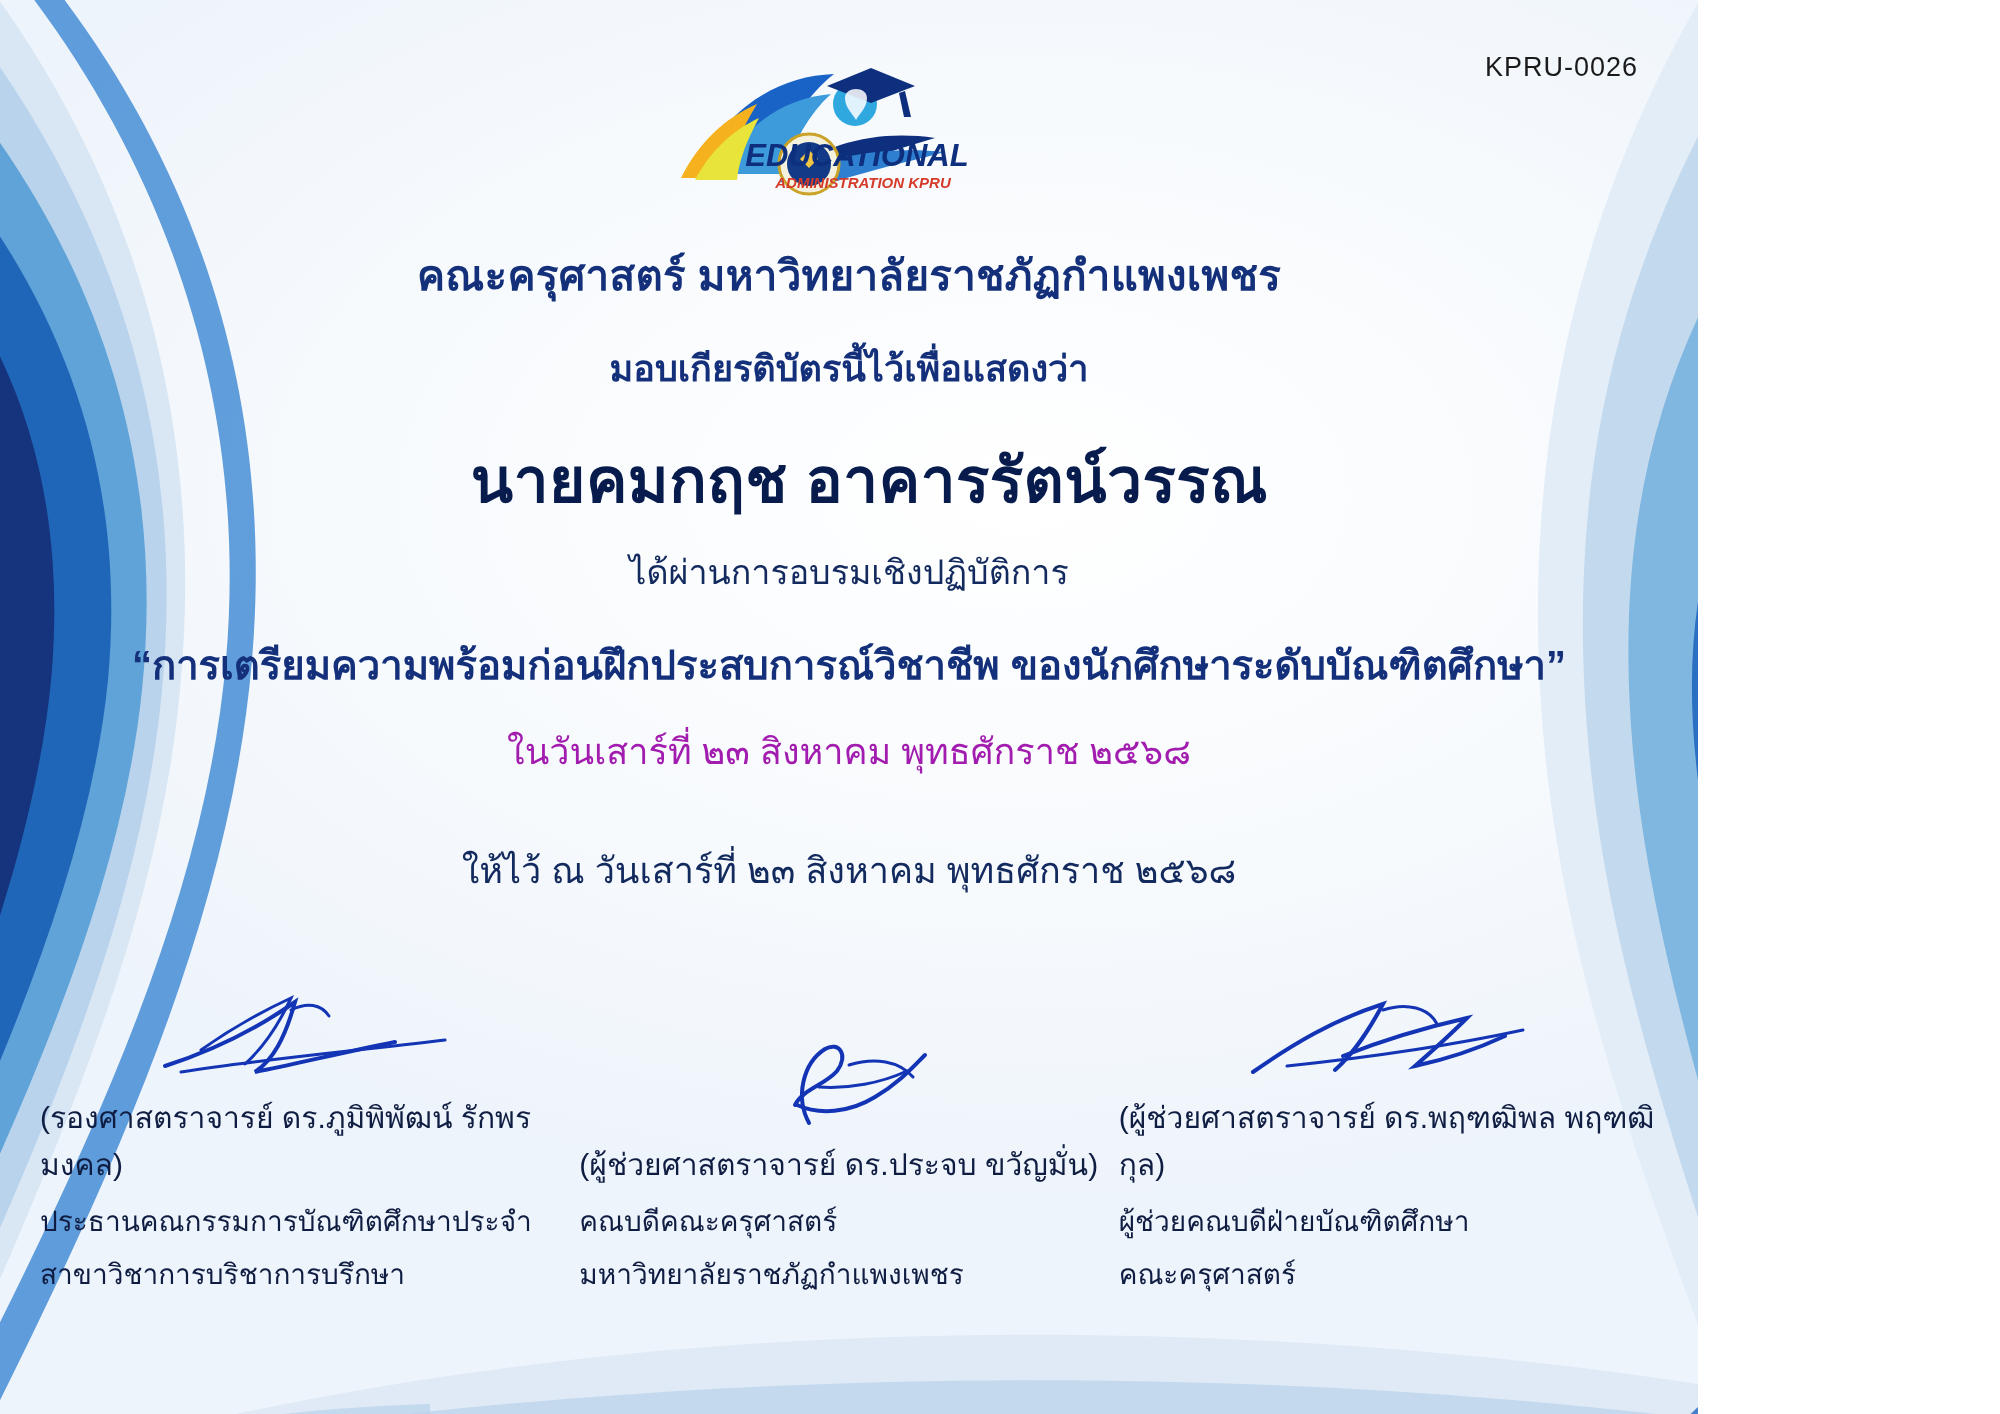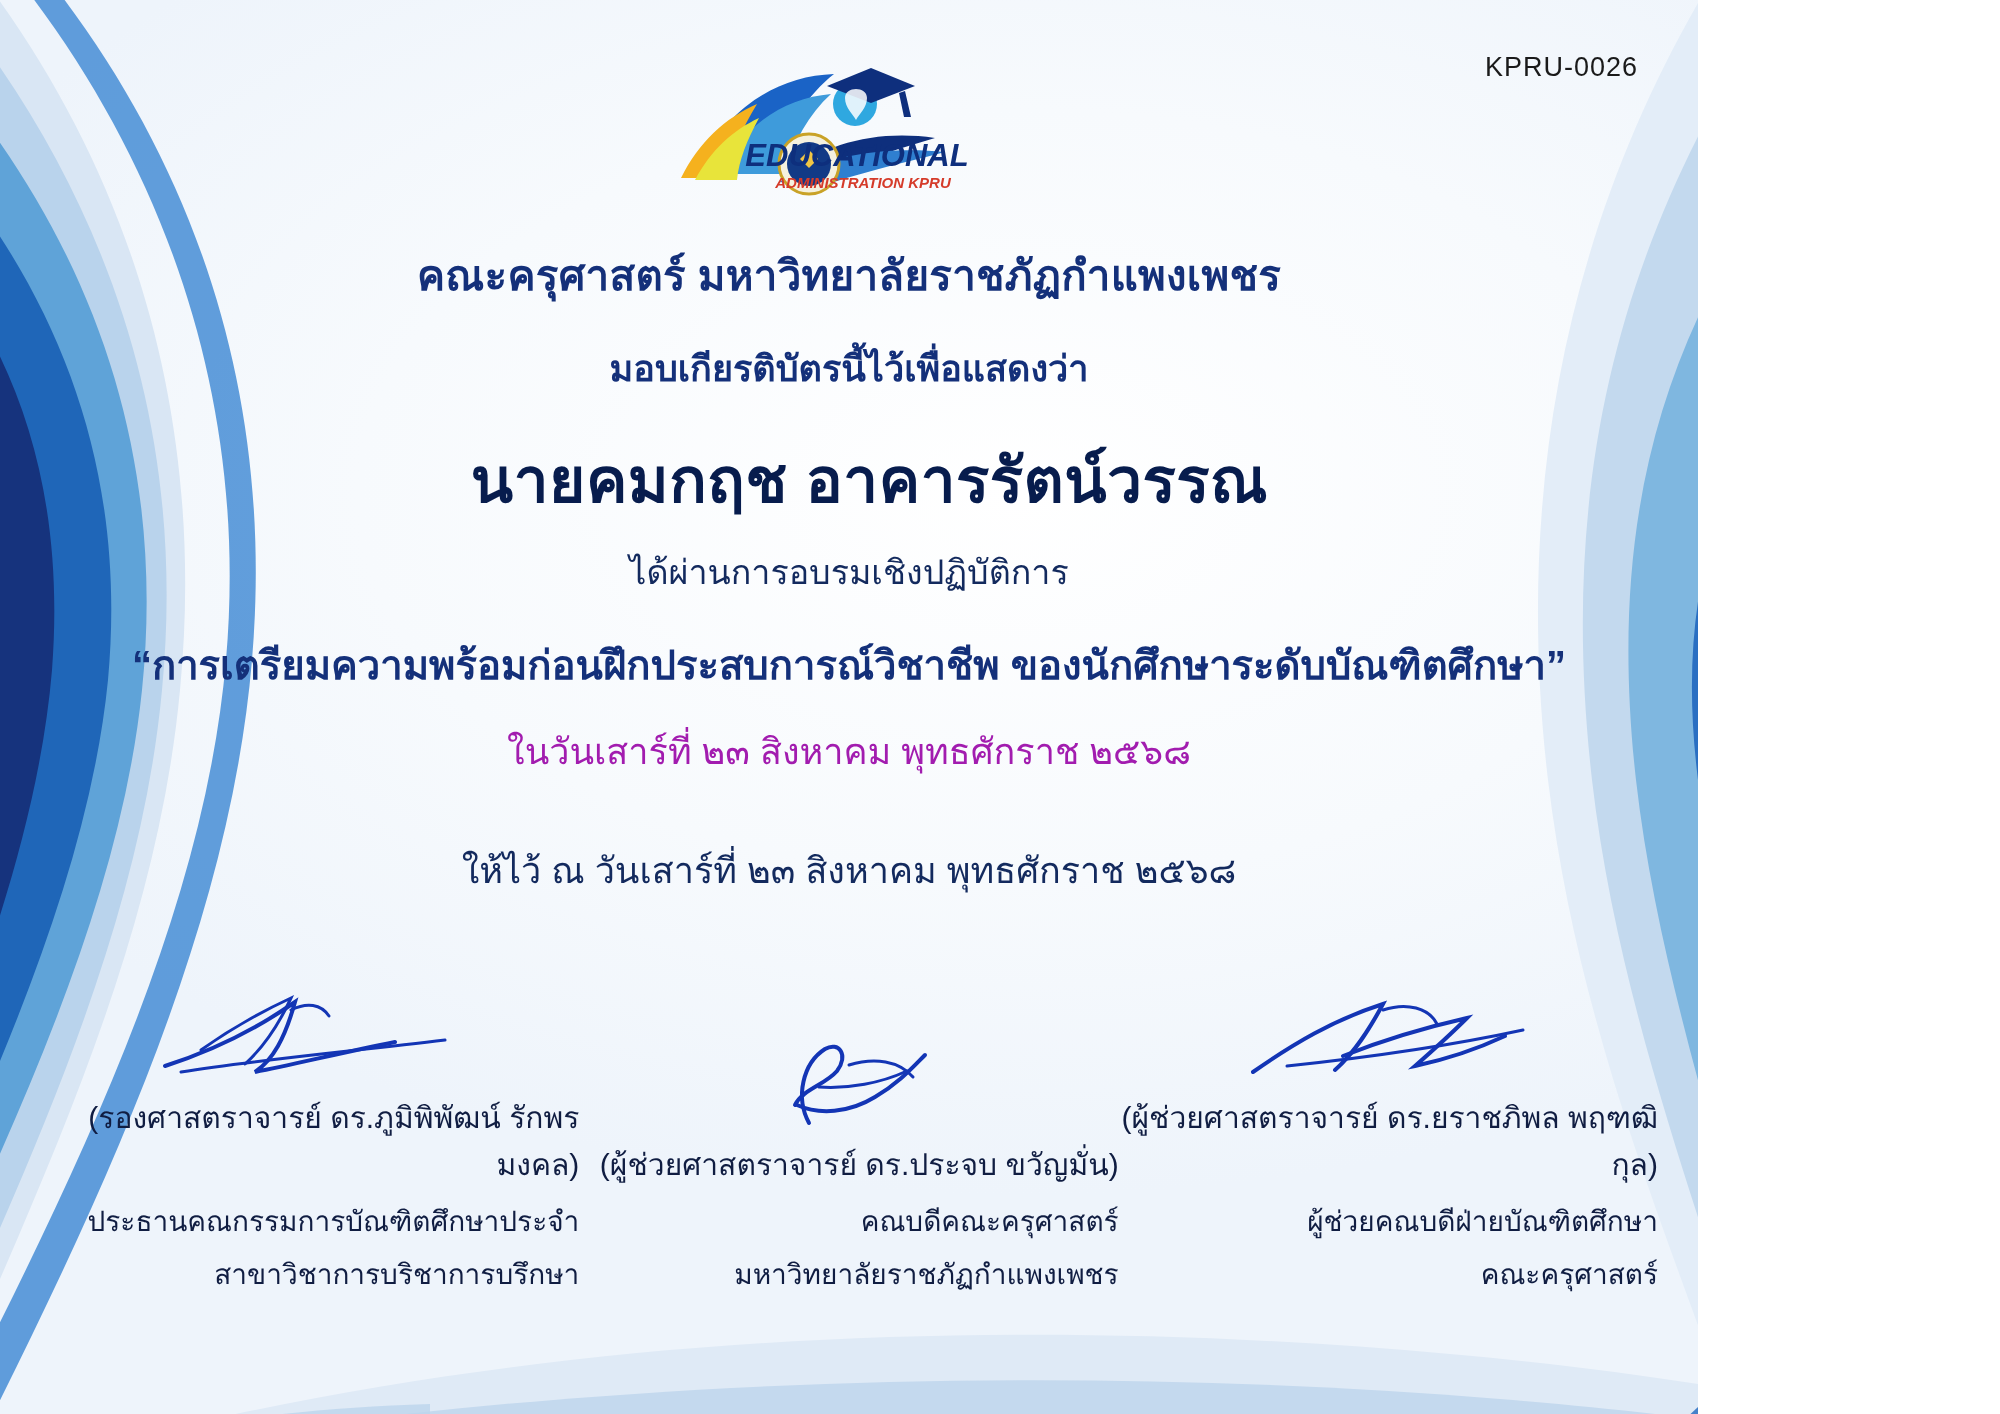--- a/index.html
+++ b/index.html
@@ -131,21 +131,21 @@
     right: 0;
     bottom: 120px;
     display: flex;
     justify-content: space-around;
     align-items: flex-end;
     padding: 0 40px;
     box-sizing: border-box;
   }
   .sig-block {
     width: 560px;
-    text-align: right;
+    text-align: left;
     color: #132a5e;
   }
   .sig-mark {
     height: 120px;
     display: flex;
     align-items: flex-end;
     justify-content: center;
   }
   .sig-name {
     font-size: 30px;
@@ -264,19 +264,19 @@
 
     <div class="sig-block">
       <div class="sig-mark">
         <svg width="330" height="110" viewBox="0 0 330 110">
           <path d="M30,92 C70,64 110,40 160,24 C146,50 132,72 112,90" fill="none" stroke="#1335b5" stroke-width="4" stroke-linecap="round"></path>
           <path d="M120,76 C160,60 200,48 244,38 C226,56 208,72 192,86 C220,80 252,70 282,56" fill="none" stroke="#1335b5" stroke-width="4" stroke-linecap="round"></path>
           <path d="M160,30 C184,22 206,28 214,44" fill="none" stroke="#1335b5" stroke-width="3" stroke-linecap="round"></path>
           <path d="M64,86 C140,78 226,66 300,50" fill="none" stroke="#1335b5" stroke-width="3" stroke-linecap="round"></path>
         </svg>
       </div>
-      <div class="sig-name">(ผู้ช่วยศาสตราจารย์ ดร.ยราชภิพล พฤฑฒิกุล)</div>
+      <div class="sig-name">(ผู้ช่วยศาสตราจารย์ ดร.พฤฑฒิพล พฤฑฒิกุล)</div>
       <div class="sig-role">ผู้ช่วยคณบดีฝ่ายบัณฑิตศึกษา</div>
       <div class="sig-role">คณะครุศาสตร์</div>
     </div>
 
   </div>
 </div>
 
 </body></html>

